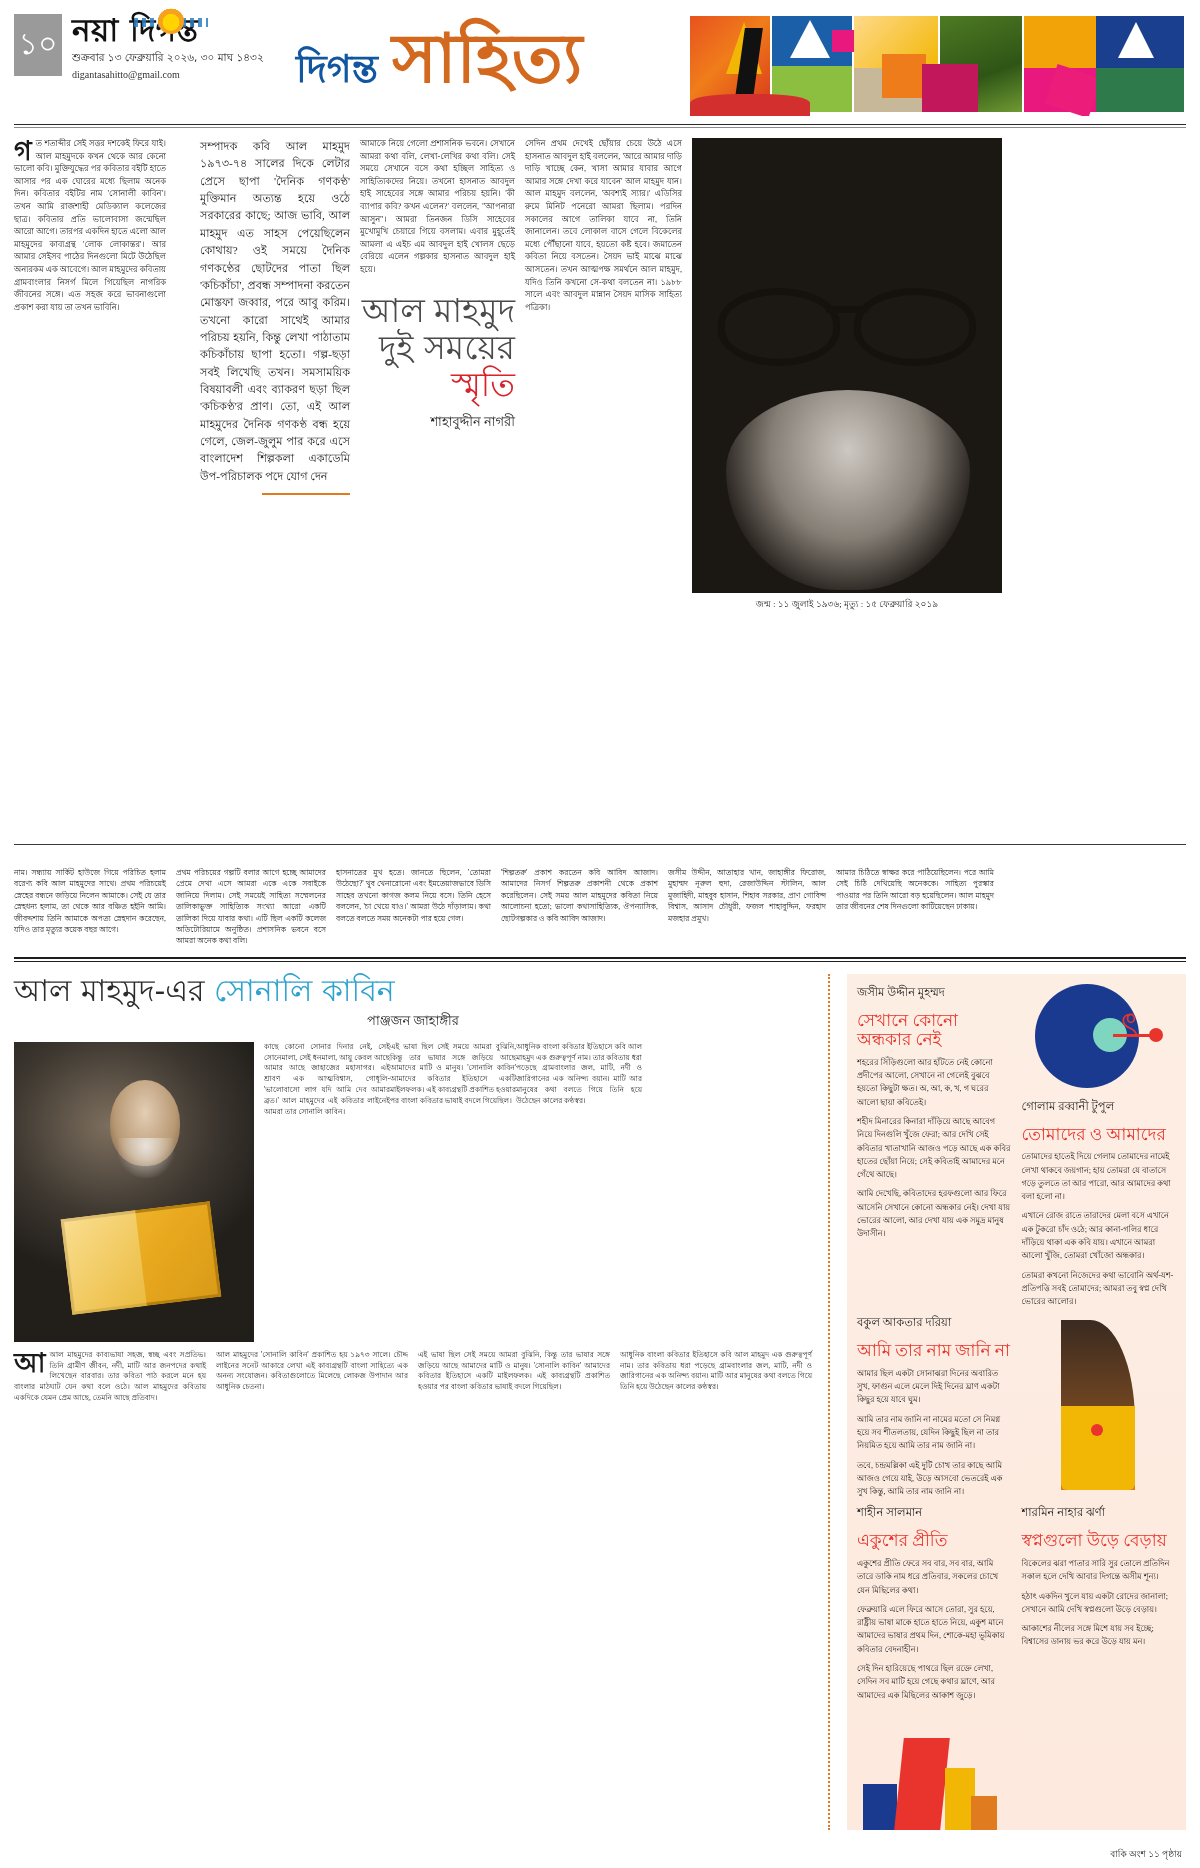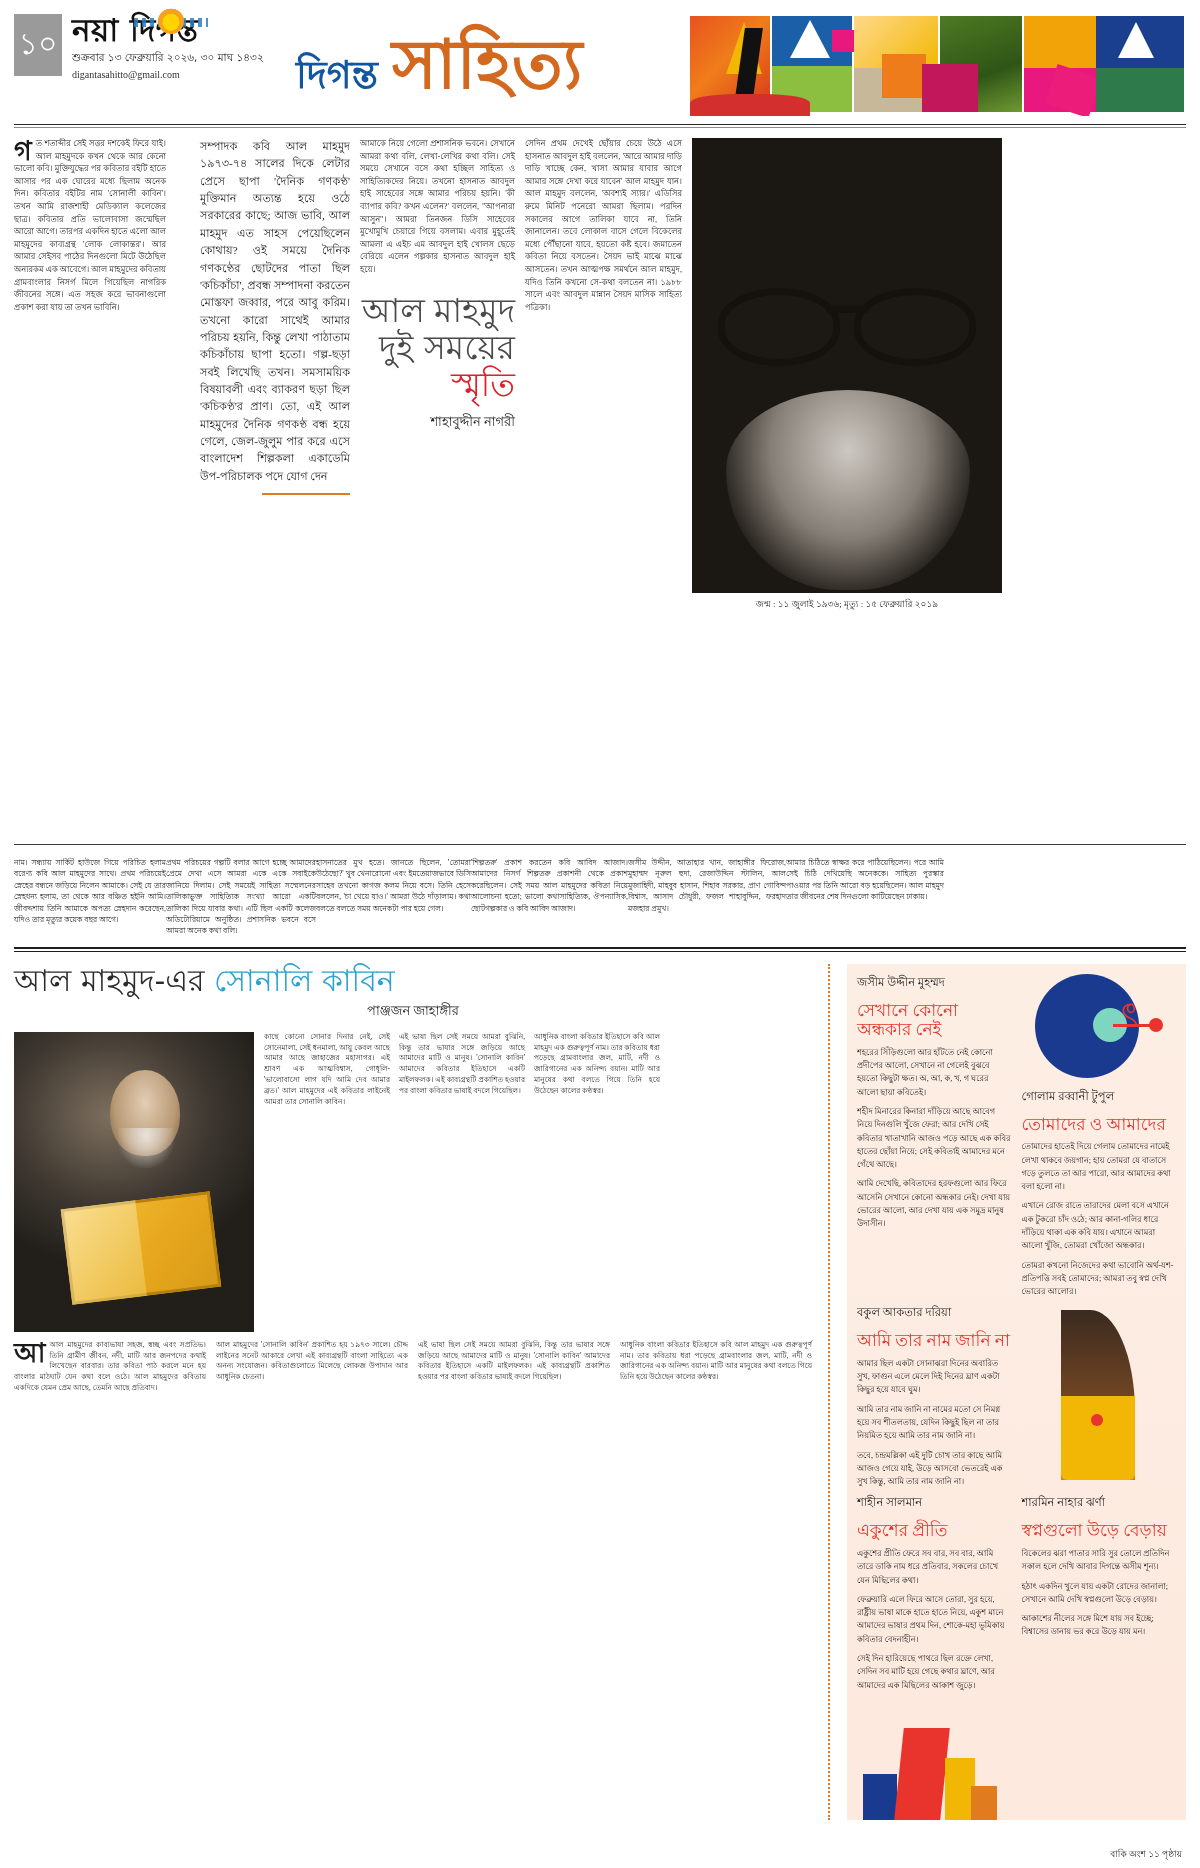--- a/index.html
+++ b/index.html
@@ -14,21 +14,21 @@
   .logo-wrap{position:relative;display:inline-block;}
   .sunburst{position:absolute;top:-6px;left:86px;width:26px;height:26px;border-radius:50%;
     background:radial-gradient(circle at 50% 55%, #ffd400 0 42%, #f6a21e 45% 70%, rgba(246,162,30,0) 72%);}
   .sunray{position:absolute;top:4px;left:62px;width:74px;height:9px;
     background:repeating-linear-gradient(90deg,#2b7fc4 0 4px,transparent 4px 8px);opacity:.85;}
   .logo-bn{font-size:31px;font-weight:bold;letter-spacing:.5px;color:#111;line-height:1.05;
     font-family:"DejaVu Sans","Liberation Sans",sans-serif;}
   .mh-date{font-size:10.5px;margin-top:3px;color:#1b1b1b;font-family:"DejaVu Sans",sans-serif;}
   .mh-mail{font-size:10px;margin-top:2px;color:#333;font-family:"Liberation Serif",serif;}
 
-  .mh-title{position:absolute;left:282px;top:34px;display:flex;align-items:baseline;}
+  .mh-title{position:absolute;left:282px;top:28px;display:flex;align-items:baseline;}
   .t-digonto{font-size:38px;color:#12569f;font-weight:bold;font-family:"DejaVu Sans",sans-serif;}
   .t-sahitto{font-size:68px;color:#d2691e;margin-left:14px;font-weight:bold;line-height:.9;
     font-family:"DejaVu Serif",serif;}
 
   .mh-art{position:absolute;right:0;top:8px;width:496px;height:108px;overflow:hidden;}
   .mh-art .tile{position:absolute;}
 
   .rule-top{border-bottom:1px solid #2a2a2a;margin:2px 0 0 0;}
   .rule-thin{border-bottom:1px solid #8b8b8b;margin-top:2px;}
 
@@ -61,21 +61,21 @@
   .glass .lensR{right:0;}
   .glass .bridge{position:absolute;left:108px;top:18px;width:44px;height:7px;background:#15110d;border-radius:3px;}
   .beard{position:absolute;left:34px;top:252px;width:244px;height:200px;border-radius:50% 50% 46% 46%/40% 40% 60% 60%;
     background:radial-gradient(ellipse at 50% 30%, rgba(220,215,208,.92) 0%, rgba(168,160,150,.75) 45%, rgba(60,52,44,0) 78%);}
   .photo-cap{font-size:9px;text-align:center;margin-top:4px;color:#222;}
 
   .feature-rule{border-bottom:1px solid #3a3a3a;margin:6px 0 0;}
   .orange-rule{width:88px;height:2px;background:#e07b20;margin:8px 0 6px auto;}
 
   
-  .fstrip{display:flex;margin-top:12px;}
+  .fstrip{display:flex;gap:10px;margin-top:22px;}
   .fstrip .col{font-size:7.6px;line-height:1.5;}
   .fs1{width:152px}.fs2{width:150px}.fs3{width:155px}.fs4{width:157px}
   .fs5{width:158px}.fs6{width:158px}.fs7{width:160px}
 
   .section-divider{border-bottom:2px solid #1d1d1d;margin:10px 0 2px;}
   .section-divider2{border-bottom:1px solid #1d1d1d;margin-top:2px;}
 
   
   .lower{display:flex;gap:12px;margin-top:12px;}
   .lower-left{width:800px;}
@@ -91,21 +91,21 @@
   .kp-bg{position:absolute;inset:0;background:
       radial-gradient(ellipse 70% 50% at 40% 28%,#7d6f5e 0%,#3d3730 60%,#221f1b 100%),
       linear-gradient(180deg,#4a443b 0%,#201d19 100%);}
   .kp-book{position:absolute;left:52px;top:168px;width:150px;height:96px;background:linear-gradient(135deg,#f3c23a 0%,#e8a81e 55%,#d89a18 100%);
            transform:rotate(-7deg);box-shadow:0 0 0 3px #b5800f inset;}
   .kp-book:after{content:"";position:absolute;left:0;top:0;width:50%;height:100%;background:linear-gradient(135deg,#fff6d8 0%,#f0cf5e 100%);opacity:.55;}
   .kp-head{position:absolute;left:96px;top:38px;width:70px;height:86px;border-radius:50% 50% 46% 46%;
            background:radial-gradient(ellipse at 50% 38%,#e3cdb4 0%,#b89974 62%,#6b563f 100%);}
   .kp-beard{position:absolute;left:104px;top:96px;width:56px;height:40px;border-radius:0 0 50% 50%;
             background:radial-gradient(ellipse at 50% 20%,rgba(235,232,228,.9),rgba(120,112,102,0) 75%);}
-  .ktext{flex:1;display:flex;gap:9px;}
+  .ktext{flex:1;display:flex;}
   .ktext .col{font-size:7.4px;line-height:1.46;}
   .kc{width:126px;}
 
   .kabin-foot{display:flex;gap:10px;margin-top:8px;}
   .kabin-foot .col{font-size:7.4px;line-height:1.46;}
   .kf{width:192px;}
   .poet{font-size:11.5px;color:#1b1b1b;margin-bottom:2px;}
   .ptitle{font-size:17px;color:#e8342c;margin:8px 0 6px;line-height:1.15;}
   .plines{font-size:8.2px;line-height:1.62;color:#1e1e1e;}
   .plines p{margin:0 0 6px;}

